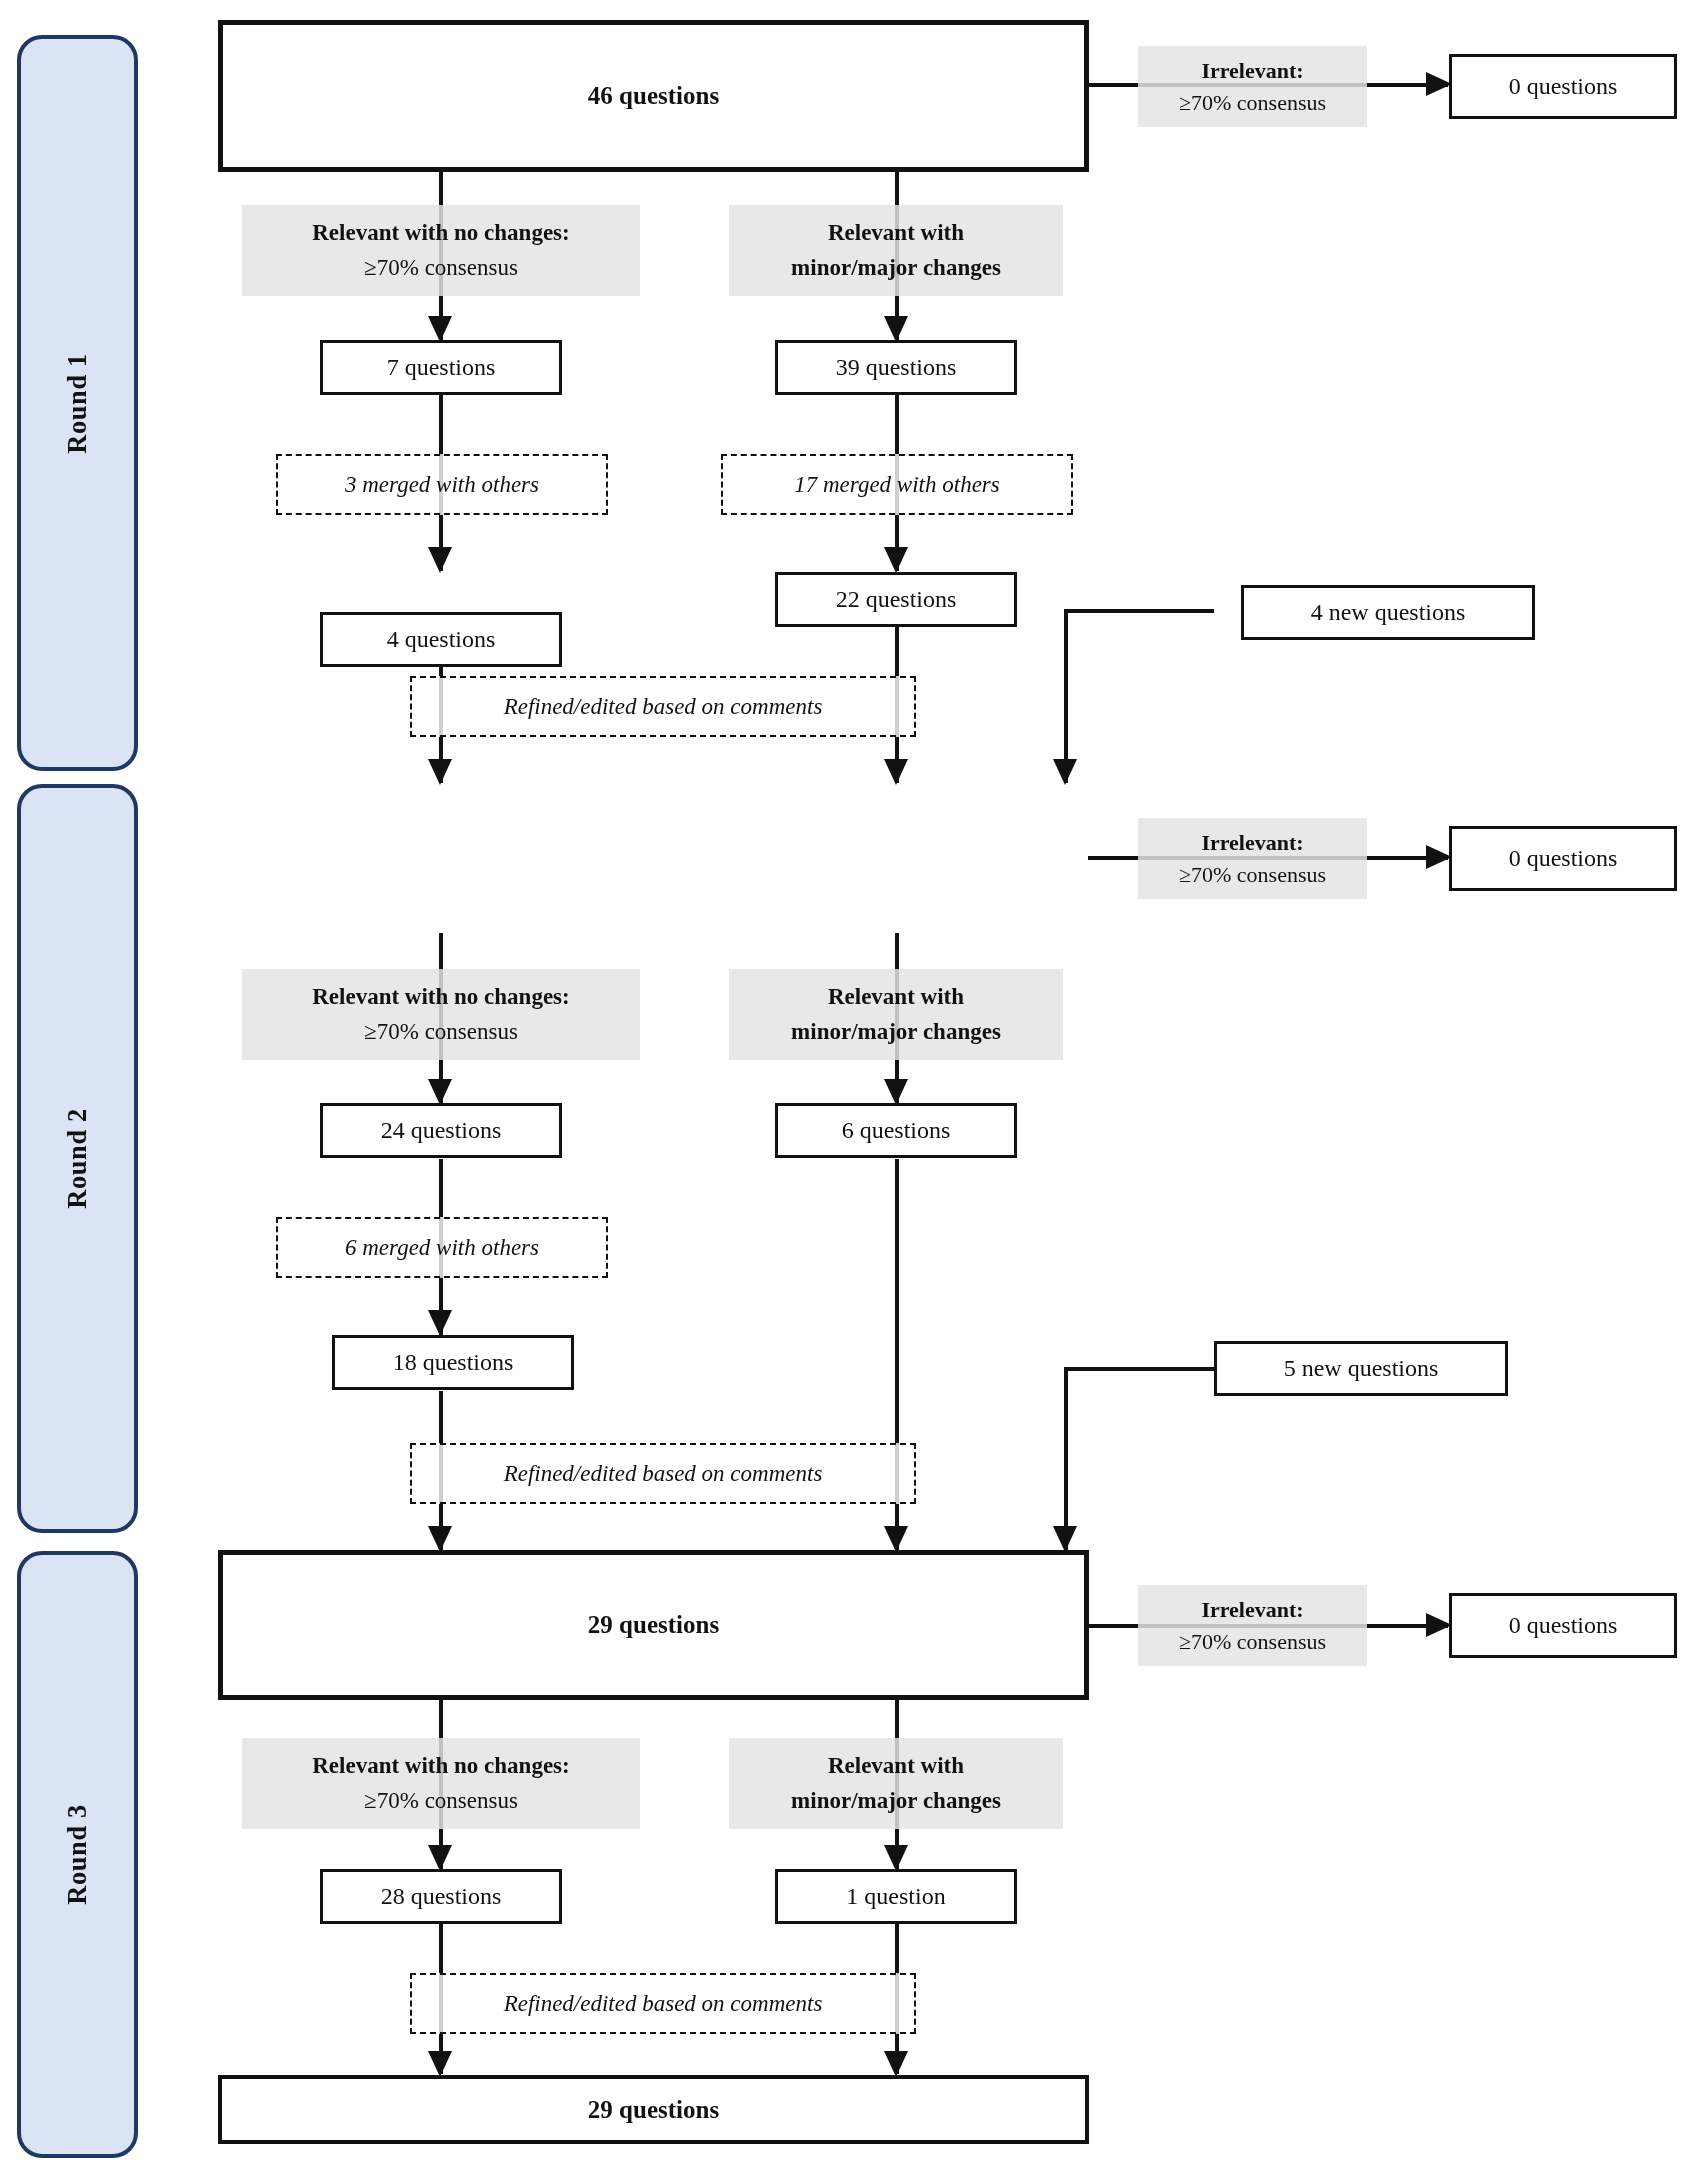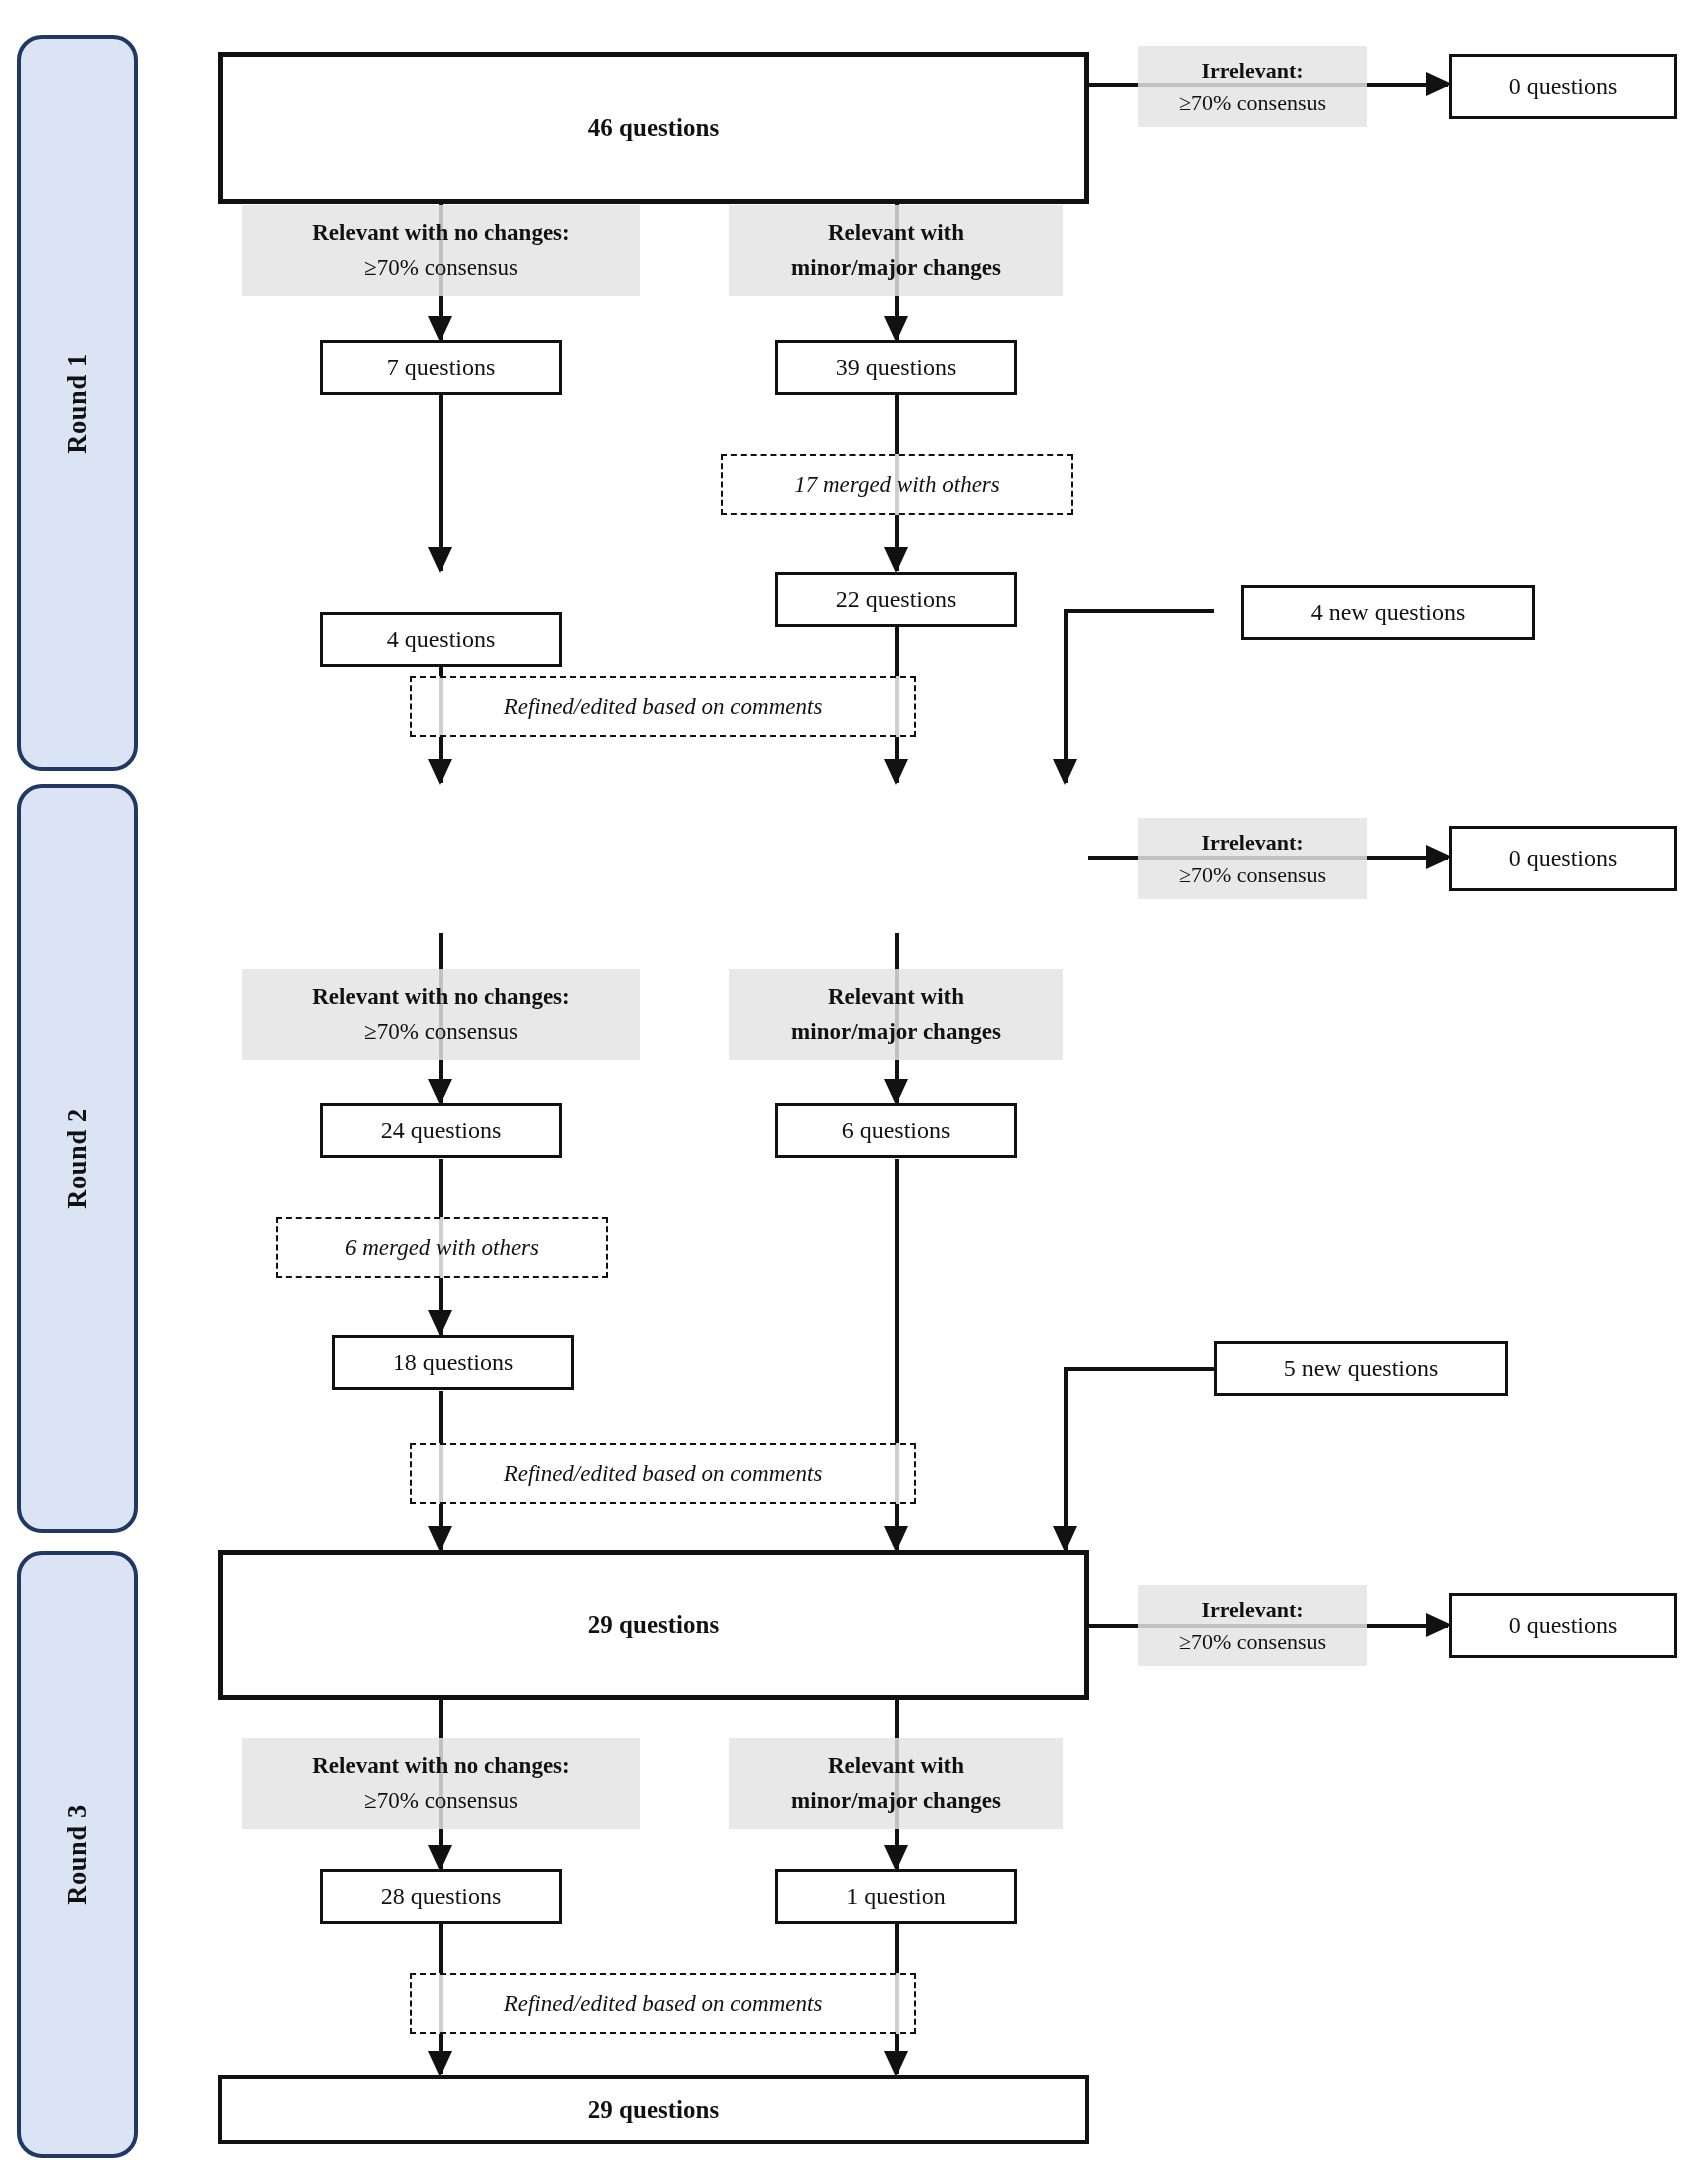--- a/index.html
+++ b/index.html
@@ -64,21 +64,21 @@
   <div class="abs roundtab" style="left:17.3px;top:35px;width:121px;height:736px;">
     <span>Round 1</span>
   </div>
   <div class="abs roundtab" style="left:17.3px;top:784px;width:121px;height:749px;">
     <span>Round 2</span>
   </div>
   <div class="abs roundtab" style="left:17.3px;top:1551px;width:121px;height:607px;">
     <span>Round 3</span>
   </div>
 
-  <div class="abs bigbox solidbox" style="left:218px;top:19.6px;width:871px;height:152px;margin-top:32px;">
+  <div class="abs bigbox solidbox" style="left:218px;top:19.6px;width:871px;height:152px;">
     <span>46 questions</span>
   </div>
 
   <div class="abs hline" style="left:1088px;top:83px;width:360px;height:3.5px;"></div>
   <div class="abs ah-right" style="left:1426px;top:72px;"></div>
   <div class="abs graylabel" style="left:1138px;top:46px;width:229px;height:81px;font-size:22px;line-height:1.45;">
     <span class="b">Irrelevant:</span>
     <span>≥70% consensus</span>
   </div>
   <div class="abs solidbox" style="left:1449px;top:54px;width:228px;height:65px;">
@@ -103,20 +103,23 @@
     <span>7 questions</span>
   </div>
   <div class="abs solidbox" style="left:775px;top:340px;width:242px;height:55px;">
     <span>39 questions</span>
   </div>
 
   <div class="abs vline" style="left:439px;top:395px;width:3.5px;height:176px;"></div>
   <div class="abs vline" style="left:895px;top:395px;width:3.5px;height:176px;"></div>
   <div class="abs ah-down" style="left:428px;top:547px;"></div>
   <div class="abs ah-down" style="left:884px;top:547px;"></div>
+  <div class="abs dashedbox" style="left:276px;top:454px;width:332px;height:61px;">
+    <span>3 merged with others</span>
+  </div>
   <div class="abs dashedbox" style="left:721px;top:454px;width:352px;height:61px;">
     <span>17 merged with others</span>
   </div>
 
   <div class="abs solidbox" style="left:320px;top:572px;width:242px;height:55px;margin-top:40px;">
     <span>4 questions</span>
   </div>
   <div class="abs solidbox" style="left:775px;top:572px;width:242px;height:55px;">
     <span>22 questions</span>
   </div>

